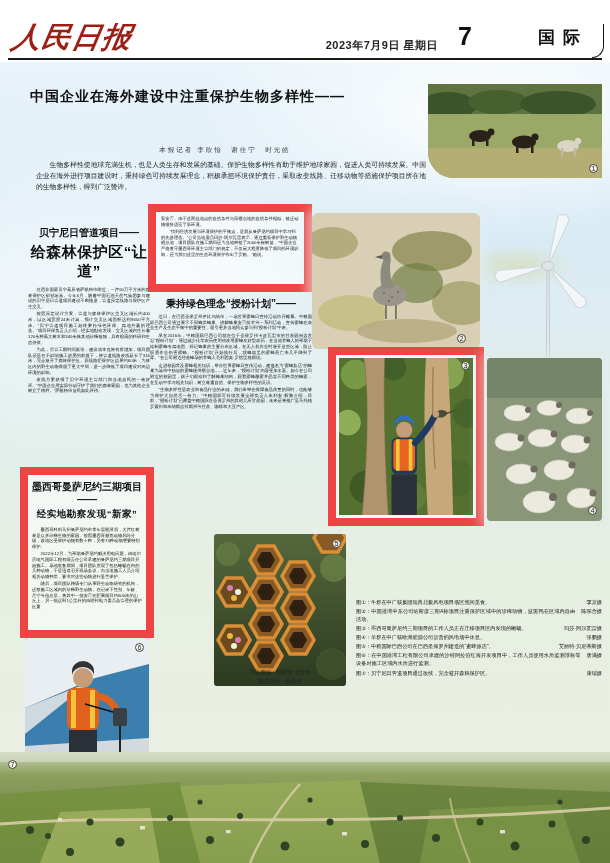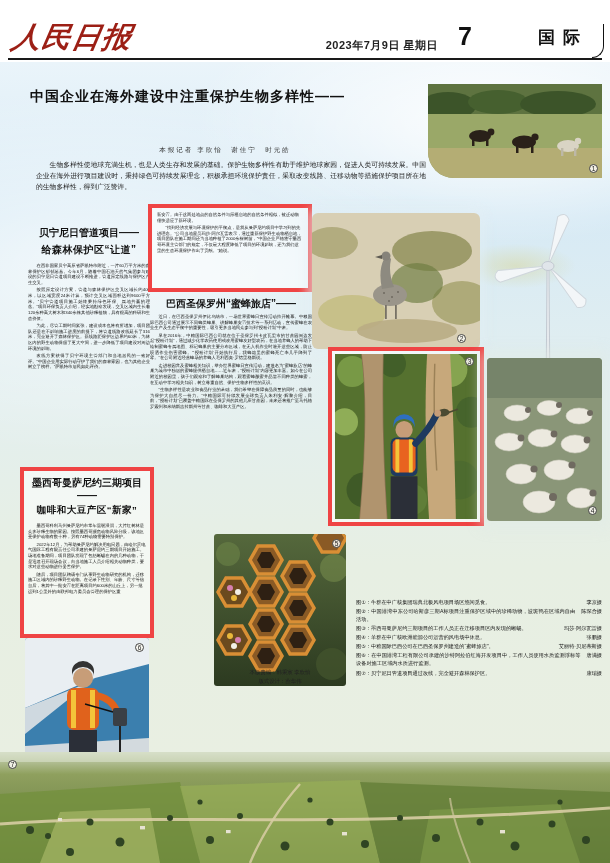--- a/index.html
+++ b/index.html
@@ -37,23 +37,23 @@
   .headline{ position:absolute; left:22px; top:104px; width:430px; font-size:30px; font-weight:700;
     letter-spacing:2px; white-space:nowrap; color:#0d0d0d;}
   .byline{ position:absolute; left:60px; top:146px; width:330px; text-align:center; font-size:6.5px; color:#333; letter-spacing:2px;}
   .intro{ position:absolute; left:36px; top:160px; width:390px; font-size:6.8px; line-height:1.6;
     text-align:justify; color:#222; font-weight:500; text-indent:2em;}
   
   .col{ position:absolute; text-align:justify; }
   .bodytext p{ margin:0 0 1.5px; text-indent:2em; font-size:4.3px; line-height:1.33; color:#141414;}
   .bodytext p.noindent{ text-indent:0; }
   .sec-kicker{ text-align:center; font-size:10px; font-weight:700; margin:0 0 3px; }
-  .sec-title{ text-align:center; font-size:10px; font-weight:700; margin:0 0 6px; letter-spacing:.5px;}
-  
-  .redbox{ border:4px solid #ef4444; background:rgba(255,255,255,.55); }
+  .sec-title{ text-align:center; font-size:15px; font-weight:700; margin:0 0 6px; letter-spacing:.5px;}
+  
+  .redbox{ border:8px solid #ef4444; background:rgba(255,255,255,.55); }
   #quote-box{ position:absolute; left:148px; top:204px; width:164px; height:88px; padding:4px 5px;}
   #tree-box{ position:absolute; left:328px; top:347px; width:156px; height:179px; padding:3px;}
   #mexico-box{ position:absolute; left:20px; top:467px; width:134px; height:171px; padding:5px 4px 2px;}
   
   .photo{ position:absolute; overflow:hidden; }
   .photo svg{ display:block; width:100%; height:100%; }
   #photo-cattle{ left:428px; top:84px; width:174px; height:94px; border-bottom-left-radius:26px; }
   #photo-bustard{ left:312px; top:213px; width:168px; height:136px; border-radius:6px;
      box-shadow:0 0 10px 6px rgba(226,238,244,.55);}
   #photo-turbine{ left:494px; top:208px; width:112px; height:196px; }
@@ -182,21 +182,21 @@
           </g>
       </g>
       <ellipse cx="54" cy="58" rx="6" ry="4.5" fill="#e0e5ea" stroke="#c2c9d1"></ellipse>
       <ellipse cx="54" cy="192" rx="34" ry="7" fill="#7d8d62" opacity=".5"></ellipse>
       <ellipse cx="20" cy="188" rx="16" ry="9" fill="#5d7040" opacity=".55"></ellipse>
       <ellipse cx="92" cy="190" rx="16" ry="8" fill="#68794a" opacity=".5"></ellipse>
     </svg>
   </div>
 
   <div class="col" style="left:150px; top:297px; width:162px;">
-    <div class="sec-kicker">巴西圣保罗州“蜜蜂旅店”——</div>
+    <div class="sec-kicker">秉持绿色理念“授粉计划”——</div>
     <div class="bodytext">
       <p>近日，在巴西圣保罗州伊比乌纳市，一场世界蜜蜂日宣传活动拉开帷幕。中粮国际巴西公司通过展示不同蜂类蜂巢、讲解蜂巢安置技术等一系列活动，宣传蜜蜂在农业生产及生态平衡中的重要性，吸引更多当地民众参与到“授粉计划”中来。</p>
       <p>早在2016年，中粮国际巴西公司就在位于圣保罗州卡皮瓦里市的甘蔗园周边发起“授粉计划”，通过减少化学农药使用或改用蜜蜂友好型农药，在当地养蜂人的帮助下绘制蜜蜂专属地图、标记蜂巢的主要分布区域，在无人机作业时避开这些区域，防止喷洒作业伤害蜜蜂。“‘授粉计划’开始执行后，我蜂箱里的蜜蜂死亡率几乎降到了零。”在公司附近经营蜂场的养蜂人毛利西奥·罗德里格斯说。</p>
       <p>走进校园普及蜜蜂相关知识，举办世界蜜蜂日宣传活动，建造名为“蜜蜂旅店”的蜂巢为城市中独居的蜜蜂提供栖息地……近年来，“授粉计划”内容更加丰富。如今在公司附近的校园里，孩子们观察和了解蜂巢结构，观看蜜蜂酿蜜并品尝不同种类的蜂蜜，在互动中学习相关知识，树立尊重自然、保护生物多样性的意识。</p>
       <p>“生物多样性是农业和食品行业的基础，我们希望在保障食品质量的同时，也能够为保护大自然尽一份力。”中粮国际可持续发展全球负责人朱利安·辉黎介绍，目前，“授粉计划”已覆盖中粮国际在圣保罗州的其他几座甘蔗园，未来还将推广至马托格罗索州和米纳斯吉拉斯州等甘蔗、咖啡和大豆产区。</p>
     </div>
   </div>
 
   <div class="redbox" id="tree-box">
     <div class="photo" id="photo-tree">
@@ -265,21 +265,21 @@
           <circle cx="85" cy="107" r="3.6"></circle>
         <circle cx="66" cy="139" r="4"></circle>
           <circle cx="106" cy="135" r="3.6"></circle>
       </g>
     </svg>
     <span class="badge" style="right:5px; bottom:6px;">4</span>
   </div>
 
   <div class="redbox" id="mexico-box">
     <div class="sec-kicker">墨西哥曼萨尼约三期项目——</div>
-    <div class="sec-title" style="font-size:9.5px;">咖啡和大豆产区“新家”</div>
+    <div class="sec-title" style="font-size:9.5px;">经实地勘察发现“新家”</div>
     <div class="bodytext">
       <p>墨西哥科利马州曼萨尼约市常年温暖湿润，大片红树林是众多珍稀生物的家园。按照墨西哥濒危动物风险分级，该地区受保护动物有数十种，另有74种动物需要特别保护。</p>
       <p>2022年12月，为帮助曼萨尼约解决用电问题，由哈尔滨电气国际工程有限责任公司承建的曼萨尼约三期项目开始施工。场地准备期间，项目团队发现了包括蜥蜴在内的几种动物，于是迅速召开现场会议，向当地施工人员介绍相关动物种类，要求对这些动物进行妥善保护。</p>
       <p>随后，项目团队聘请专门从事野生动物研究的机构，迁移施工区域内的珍稀野生动物。在记录下性别、年龄、尺寸等信息后，将其中一批安置在距离项目约600米的山丘上，另一批运到1公里外的由联邦电力委员会管理的保护区重</p>
     </div>
   </div>
 
   <div class="photo" id="photo-beehotel">
     <svg viewBox="0 0 132 152" preserveAspectRatio="none">
       <defs>

